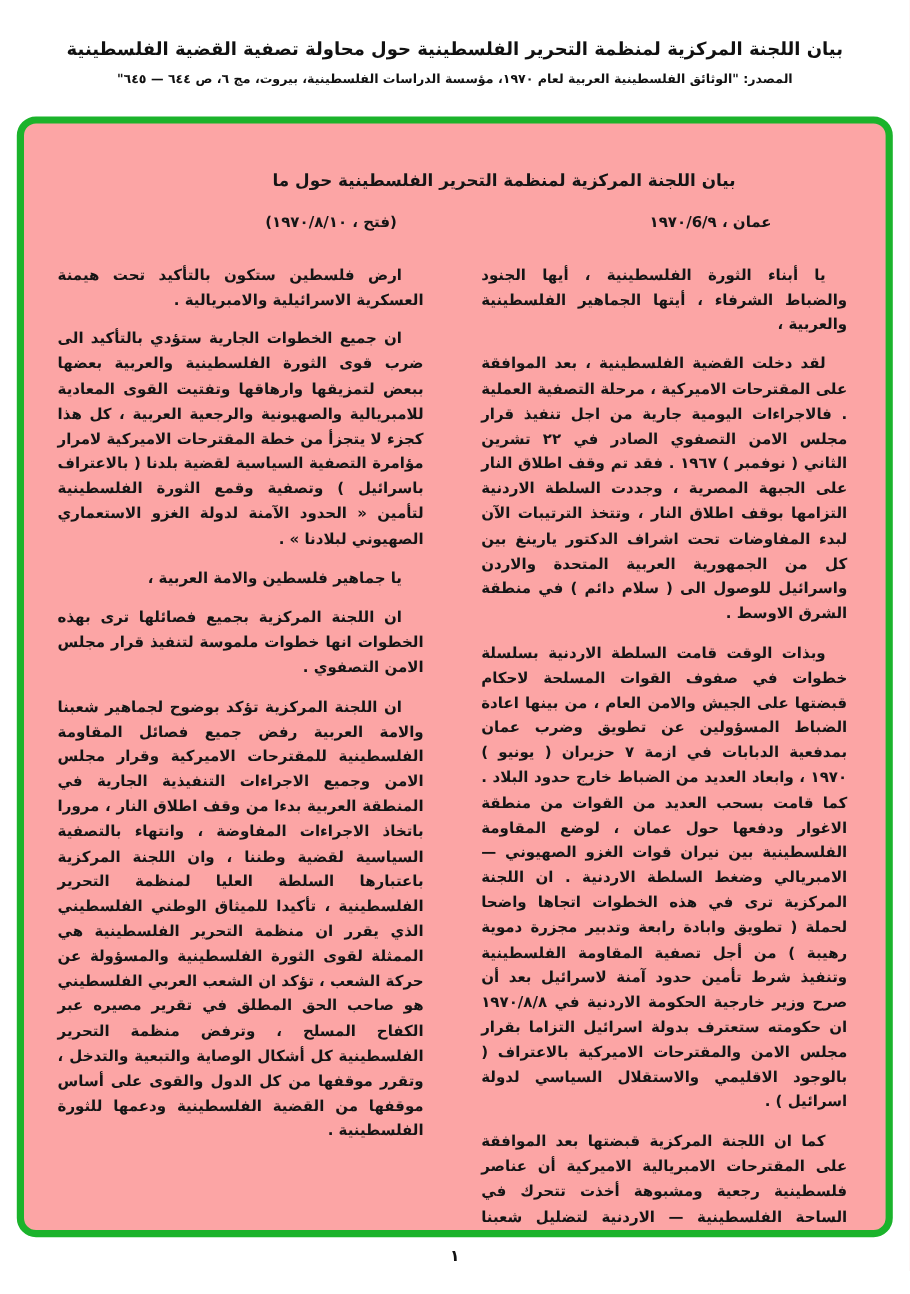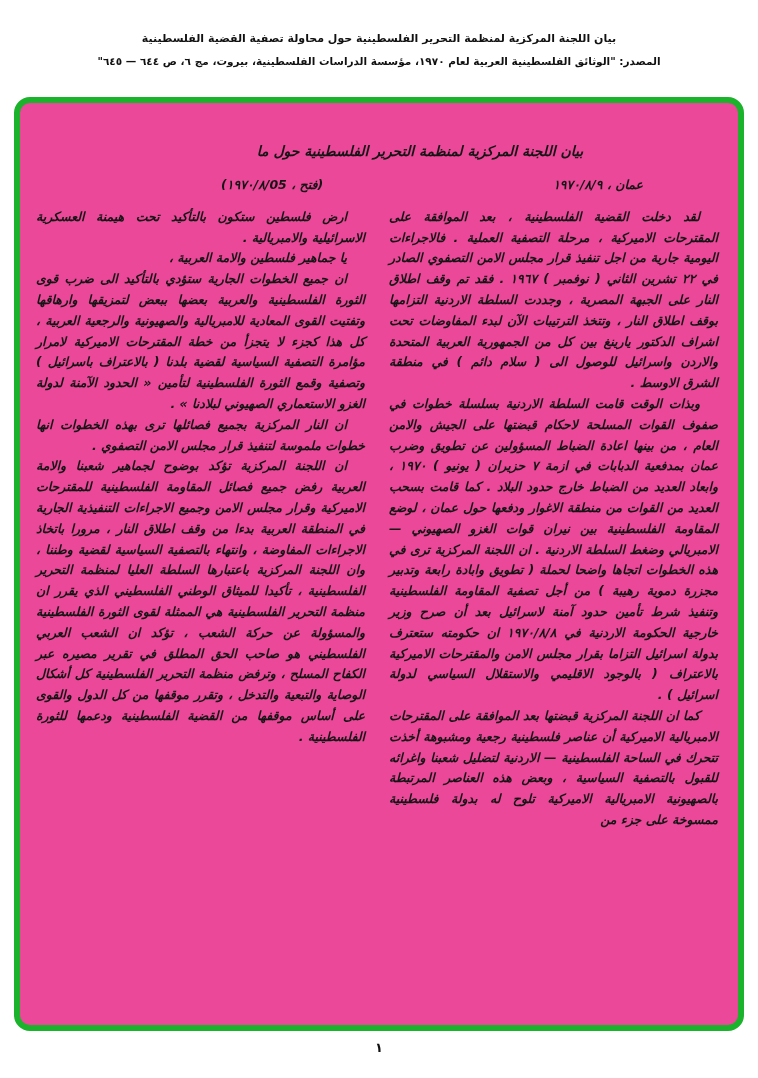--- a/index.html
+++ b/index.html
@@ -15,46 +15,45 @@
     background: #ffffff;
     overflow: hidden;
   }
   
   .top-header {
     direction: rtl;
     text-align: center;
     padding-top: 32px;
   }
   .top-title {
-    font-size: 11px;
+    font-size: 15px;
     font-weight: bold;
     color: #111;
     letter-spacing: 0;
   }
   .top-source {
     font-size: 10.5px;
     font-weight: bold;
     color: #111;
     margin-top: 10px;
   }
   
   .doc-frame {
     position: absolute;
     left: 14px;
     top: 97px;
     width: 730px;
     height: 934px;
     box-sizing: border-box;
     border: 6px solid #1bb32b;
     border-radius: 16px;
-    background: #ec4899;
+    background: #fca5a5;
     direction: rtl;
     padding: 30px 20px 0 16px;
     overflow: hidden;
-    font-style: italic;
   }
   .doc-title {
     text-align: center;
     margin: 6px 0 0 0;
     margin-left: 86px;
     font-size: 14px;
     font-weight: bold;
     line-height: 1.85;
     color: #151515;
   }
@@ -76,21 +75,21 @@
   .col {
     flex: 1;
     min-width: 0;
     text-align: justify;
     font-size: 12.5px;
     font-weight: bold;
     line-height: 20.8px;
     color: #151515;
   }
   .col p {
-    margin: 0;
+    margin: 12px;
     text-indent: 18px;
   }
   .page-number {
     position: absolute;
     top: 1040px;
     left: 0;
     width: 100%;
     text-align: center;
     font-size: 13px;
     font-weight: bold;
@@ -107,35 +106,36 @@
     <div class="top-source">المصدر: "الوثائق الفلسطينية العربية لعام ١٩٧٠، مؤسسة الدراسات الفلسطينية، بيروت، مج ٦، ص ٦٤٤ — ٦٤٥"</div>
   </div>
 
   <div class="doc-frame" style="border-color: rgb(27, 179, 43);">
 
     <div class="doc-title">
       <div>بيان اللجنة المركزية لمنظمة التحرير الفلسطينية حول ما</div>
     </div>
 
     <div class="dateline">
-      <span>عمان ، ١٩٧٠/٨/٩</span>
-      <span>(فتح ، ١٩٧٠/٨/05)</span>
+      <span>عمان ، ١٩٧٠/6/٩</span>
+      <span>(فتح ، ١٩٧٠/٨/١٠)</span>
     </div>
 
     <div class="columns">
       <div class="col">
+          <p>يا أبناء الثورة الفلسطينية ، أيها الجنود والضباط الشرفاء ، أيتها الجماهير الفلسطينية والعربية ،</p>
           <p>لقد دخلت القضية الفلسطينية ، بعد الموافقة على المقترحات الاميركية ، مرحلة التصفية العملية . فالاجراءات اليومية جارية من اجل تنفيذ قرار مجلس الامن التصفوي الصادر في ٢٢ تشرين الثاني ( نوفمبر ) ١٩٦٧ . فقد تم وقف اطلاق النار على الجبهة المصرية ، وجددت السلطة الاردنية التزامها بوقف اطلاق النار ، وتتخذ الترتيبات الآن لبدء المفاوضات تحت اشراف الدكتور يارينغ بين كل من الجمهورية العربية المتحدة والاردن واسرائيل للوصول الى ( سلام دائم ) في منطقة الشرق الاوسط .</p>
           <p>وبذات الوقت قامت السلطة الاردنية بسلسلة خطوات في صفوف القوات المسلحة لاحكام قبضتها على الجيش والامن العام ، من بينها اعادة الضباط المسؤولين عن تطويق وضرب عمان بمدفعية الدبابات في ازمة ٧ حزيران ( يونيو ) ١٩٧٠ ، وابعاد العديد من الضباط خارج حدود البلاد . كما قامت بسحب العديد من القوات من منطقة الاغوار ودفعها حول عمان ، لوضع المقاومة الفلسطينية بين نيران قوات الغزو الصهيوني — الامبريالي وضغط السلطة الاردنية . ان اللجنة المركزية ترى في هذه الخطوات اتجاها واضحا لحملة ( تطويق وابادة رابعة وتدبير مجزرة دموية رهيبة ) من أجل تصفية المقاومة الفلسطينية وتنفيذ شرط تأمين حدود آمنة لاسرائيل بعد أن صرح وزير خارجية الحكومة الاردنية في ١٩٧٠/٨/٨ ان حكومته ستعترف بدولة اسرائيل التزاما بقرار مجلس الامن والمقترحات الاميركية بالاعتراف ( بالوجود الاقليمي والاستقلال السياسي لدولة اسرائيل ) .</p>
           <p>كما ان اللجنة المركزية قبضتها بعد الموافقة على المقترحات الامبريالية الاميركية أن عناصر فلسطينية رجعية ومشبوهة أخذت تتحرك في الساحة الفلسطينية — الاردنية لتضليل شعبنا واغرائه للقبول بالتصفية السياسية ، وبعض هذه العناصر المرتبطة بالصهيونية الامبريالية الاميركية تلوح له بدولة فلسطينية ممسوخة على جزء من</p>
         </div>
       <div class="col">
           <p>ارض فلسطين ستكون بالتأكيد تحت هيمنة العسكرية الاسرائيلية والامبريالية .</p>
+          <p>ان جميع الخطوات الجارية ستؤدي بالتأكيد الى ضرب قوى الثورة الفلسطينية والعربية بعضها ببعض لتمزيقها وارهاقها وتفتيت القوى المعادية للامبريالية والصهيونية والرجعية العربية ، كل هذا كجزء لا يتجزأ من خطة المقترحات الاميركية لامرار مؤامرة التصفية السياسية لقضية بلدنا ( بالاعتراف باسرائيل ) وتصفية وقمع الثورة الفلسطينية لتأمين « الحدود الآمنة لدولة الغزو الاستعماري الصهيوني لبلادنا » .</p>
           <p>يا جماهير فلسطين والامة العربية ،</p>
-          <p>ان جميع الخطوات الجارية ستؤدي بالتأكيد الى ضرب قوى الثورة الفلسطينية والعربية بعضها ببعض لتمزيقها وارهاقها وتفتيت القوى المعادية للامبريالية والصهيونية والرجعية العربية ، كل هذا كجزء لا يتجزأ من خطة المقترحات الاميركية لامرار مؤامرة التصفية السياسية لقضية بلدنا ( بالاعتراف باسرائيل ) وتصفية وقمع الثورة الفلسطينية لتأمين « الحدود الآمنة لدولة الغزو الاستعماري الصهيوني لبلادنا » .</p>
-          <p>ان النار المركزية بجميع فصائلها ترى بهذه الخطوات انها خطوات ملموسة لتنفيذ قرار مجلس الامن التصفوي .</p>
+          <p>ان اللجنة المركزية بجميع فصائلها ترى بهذه الخطوات انها خطوات ملموسة لتنفيذ قرار مجلس الامن التصفوي .</p>
           <p>ان اللجنة المركزية تؤكد بوضوح لجماهير شعبنا والامة العربية رفض جميع فصائل المقاومة الفلسطينية للمقترحات الاميركية وقرار مجلس الامن وجميع الاجراءات التنفيذية الجارية في المنطقة العربية بدءا من وقف اطلاق النار ، مرورا باتخاذ الاجراءات المفاوضة ، وانتهاء بالتصفية السياسية لقضية وطننا ، وان اللجنة المركزية باعتبارها السلطة العليا لمنظمة التحرير الفلسطينية ، تأكيدا للميثاق الوطني الفلسطيني الذي يقرر ان منظمة التحرير الفلسطينية هي الممثلة لقوى الثورة الفلسطينية والمسؤولة عن حركة الشعب ، تؤكد ان الشعب العربي الفلسطيني هو صاحب الحق المطلق في تقرير مصيره عبر الكفاح المسلح ، وترفض منظمة التحرير الفلسطينية كل أشكال الوصاية والتبعية والتدخل ، وتقرر موقفها من كل الدول والقوى على أساس موقفها من القضية الفلسطينية ودعمها للثورة الفلسطينية .</p>
         </div>
     </div>
 
   </div>
 
   <div class="page-number">١</div>
 
 </div>
 

